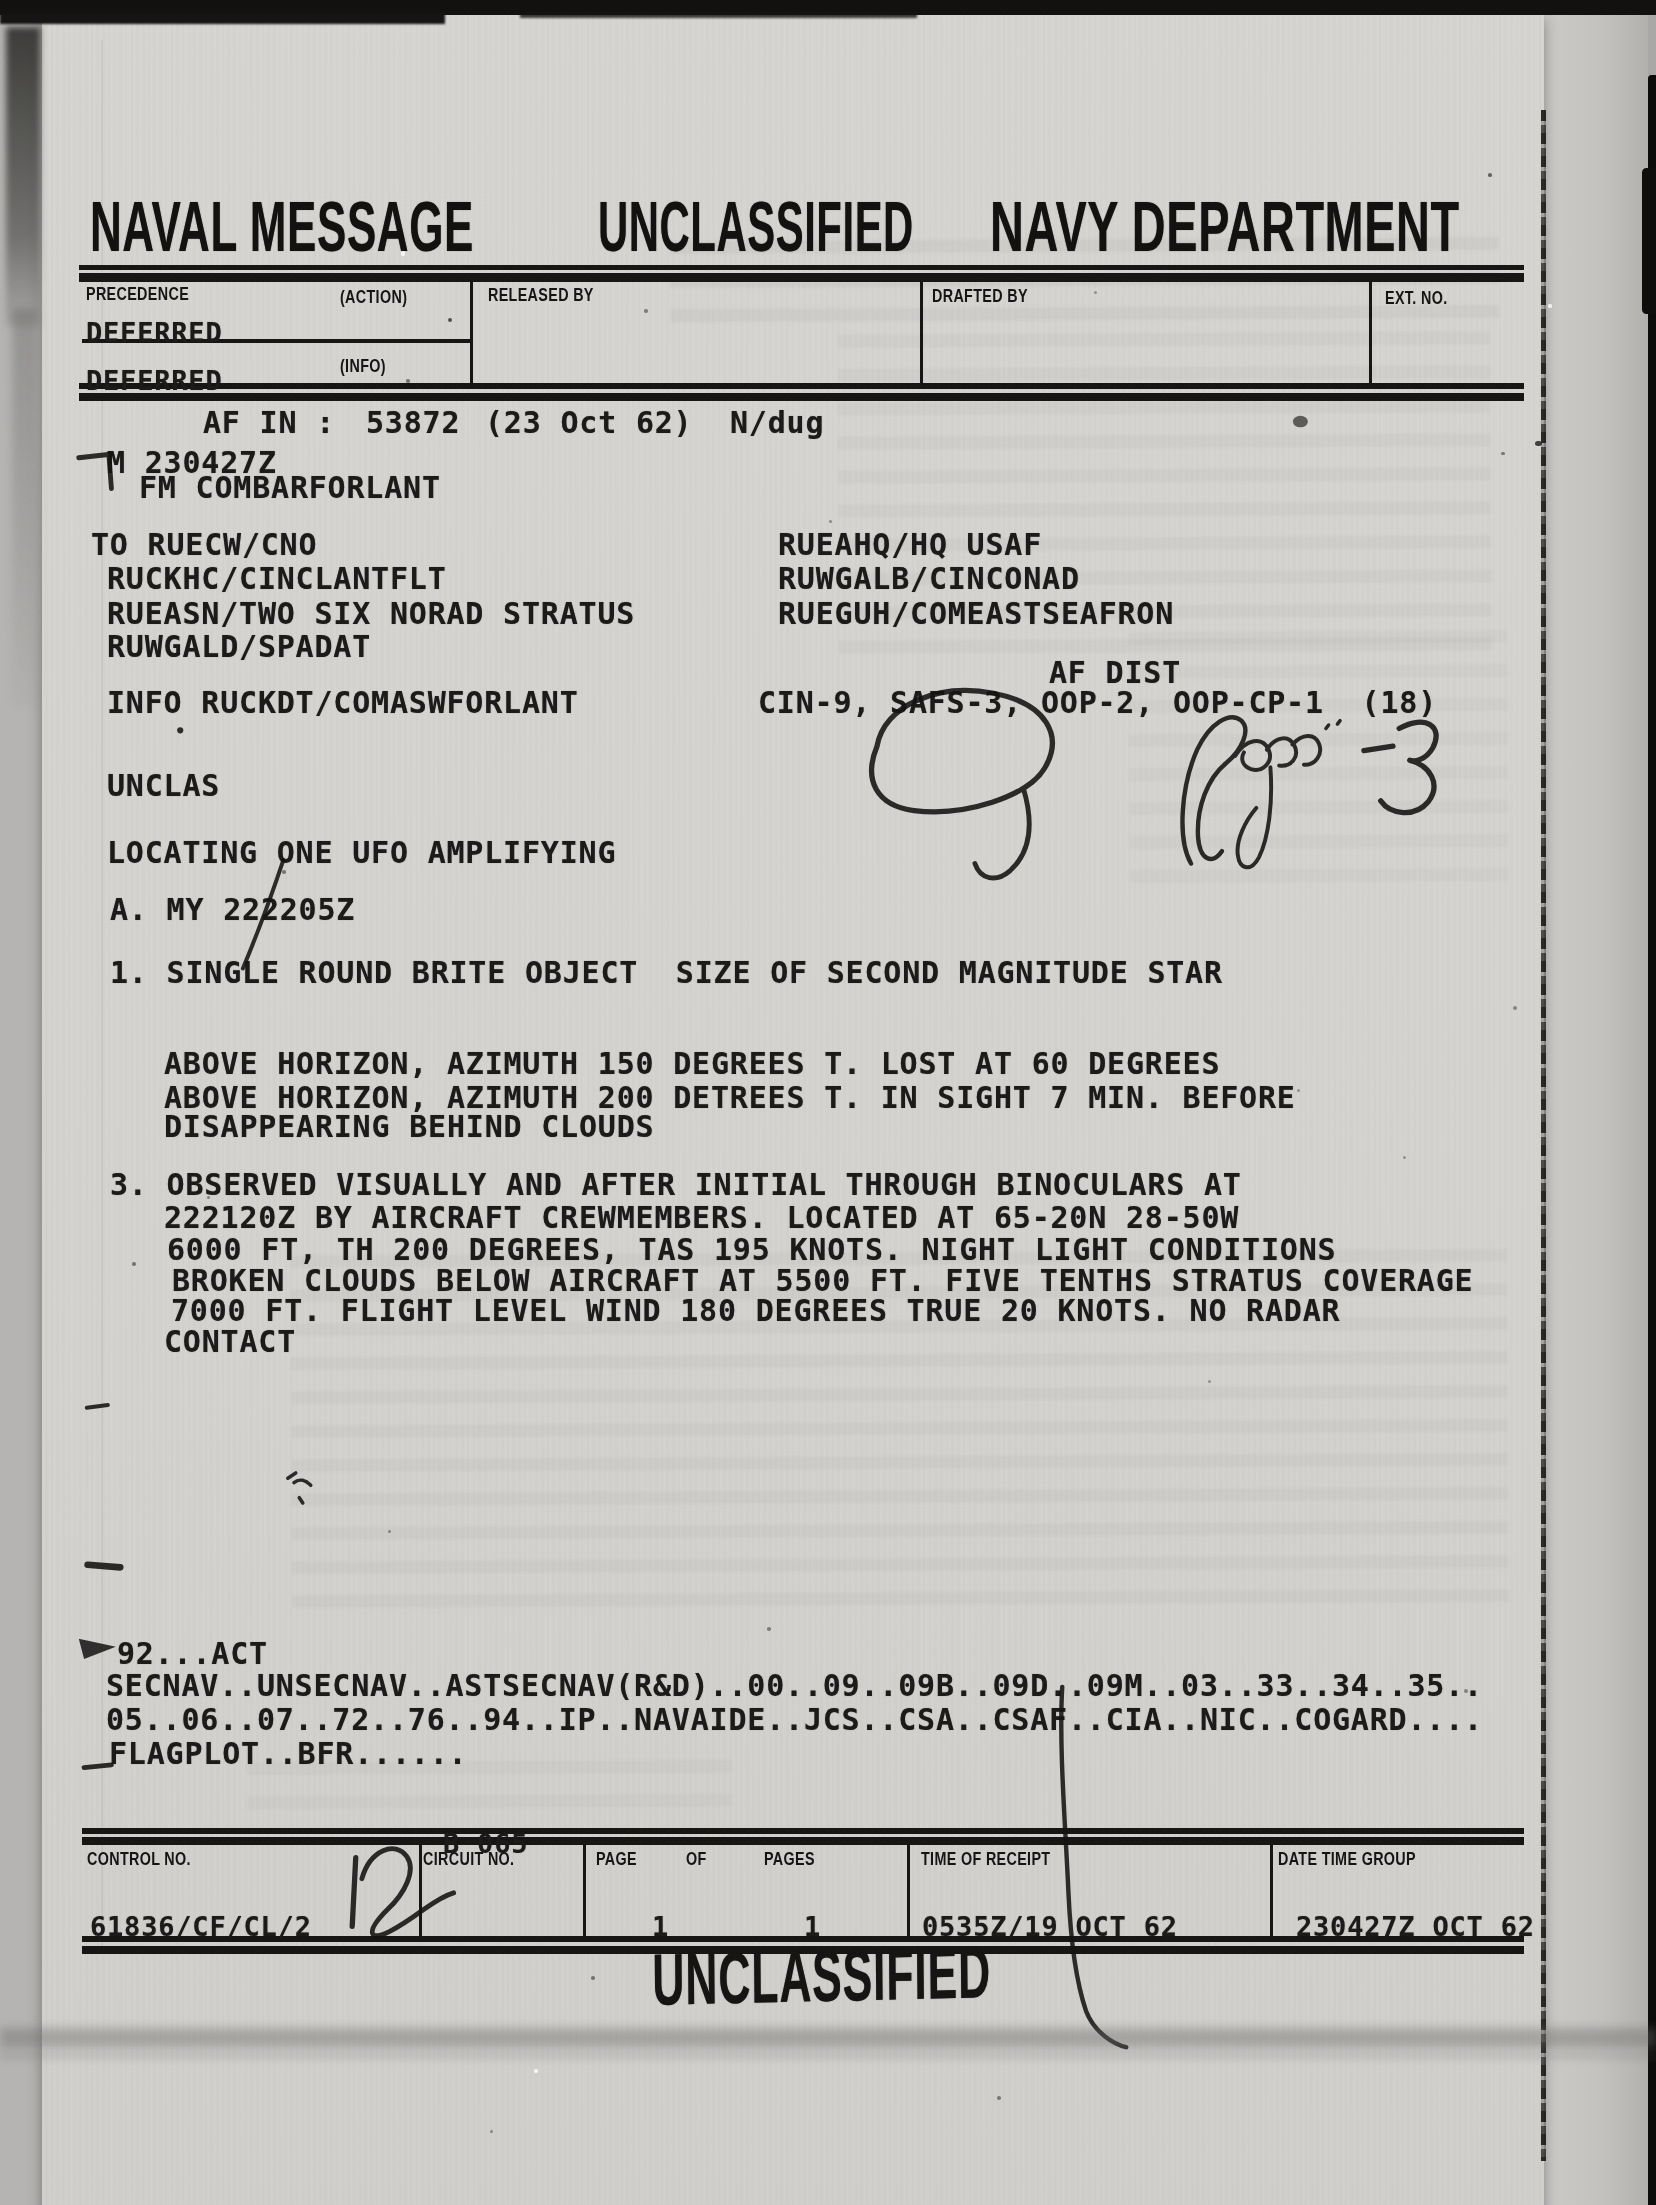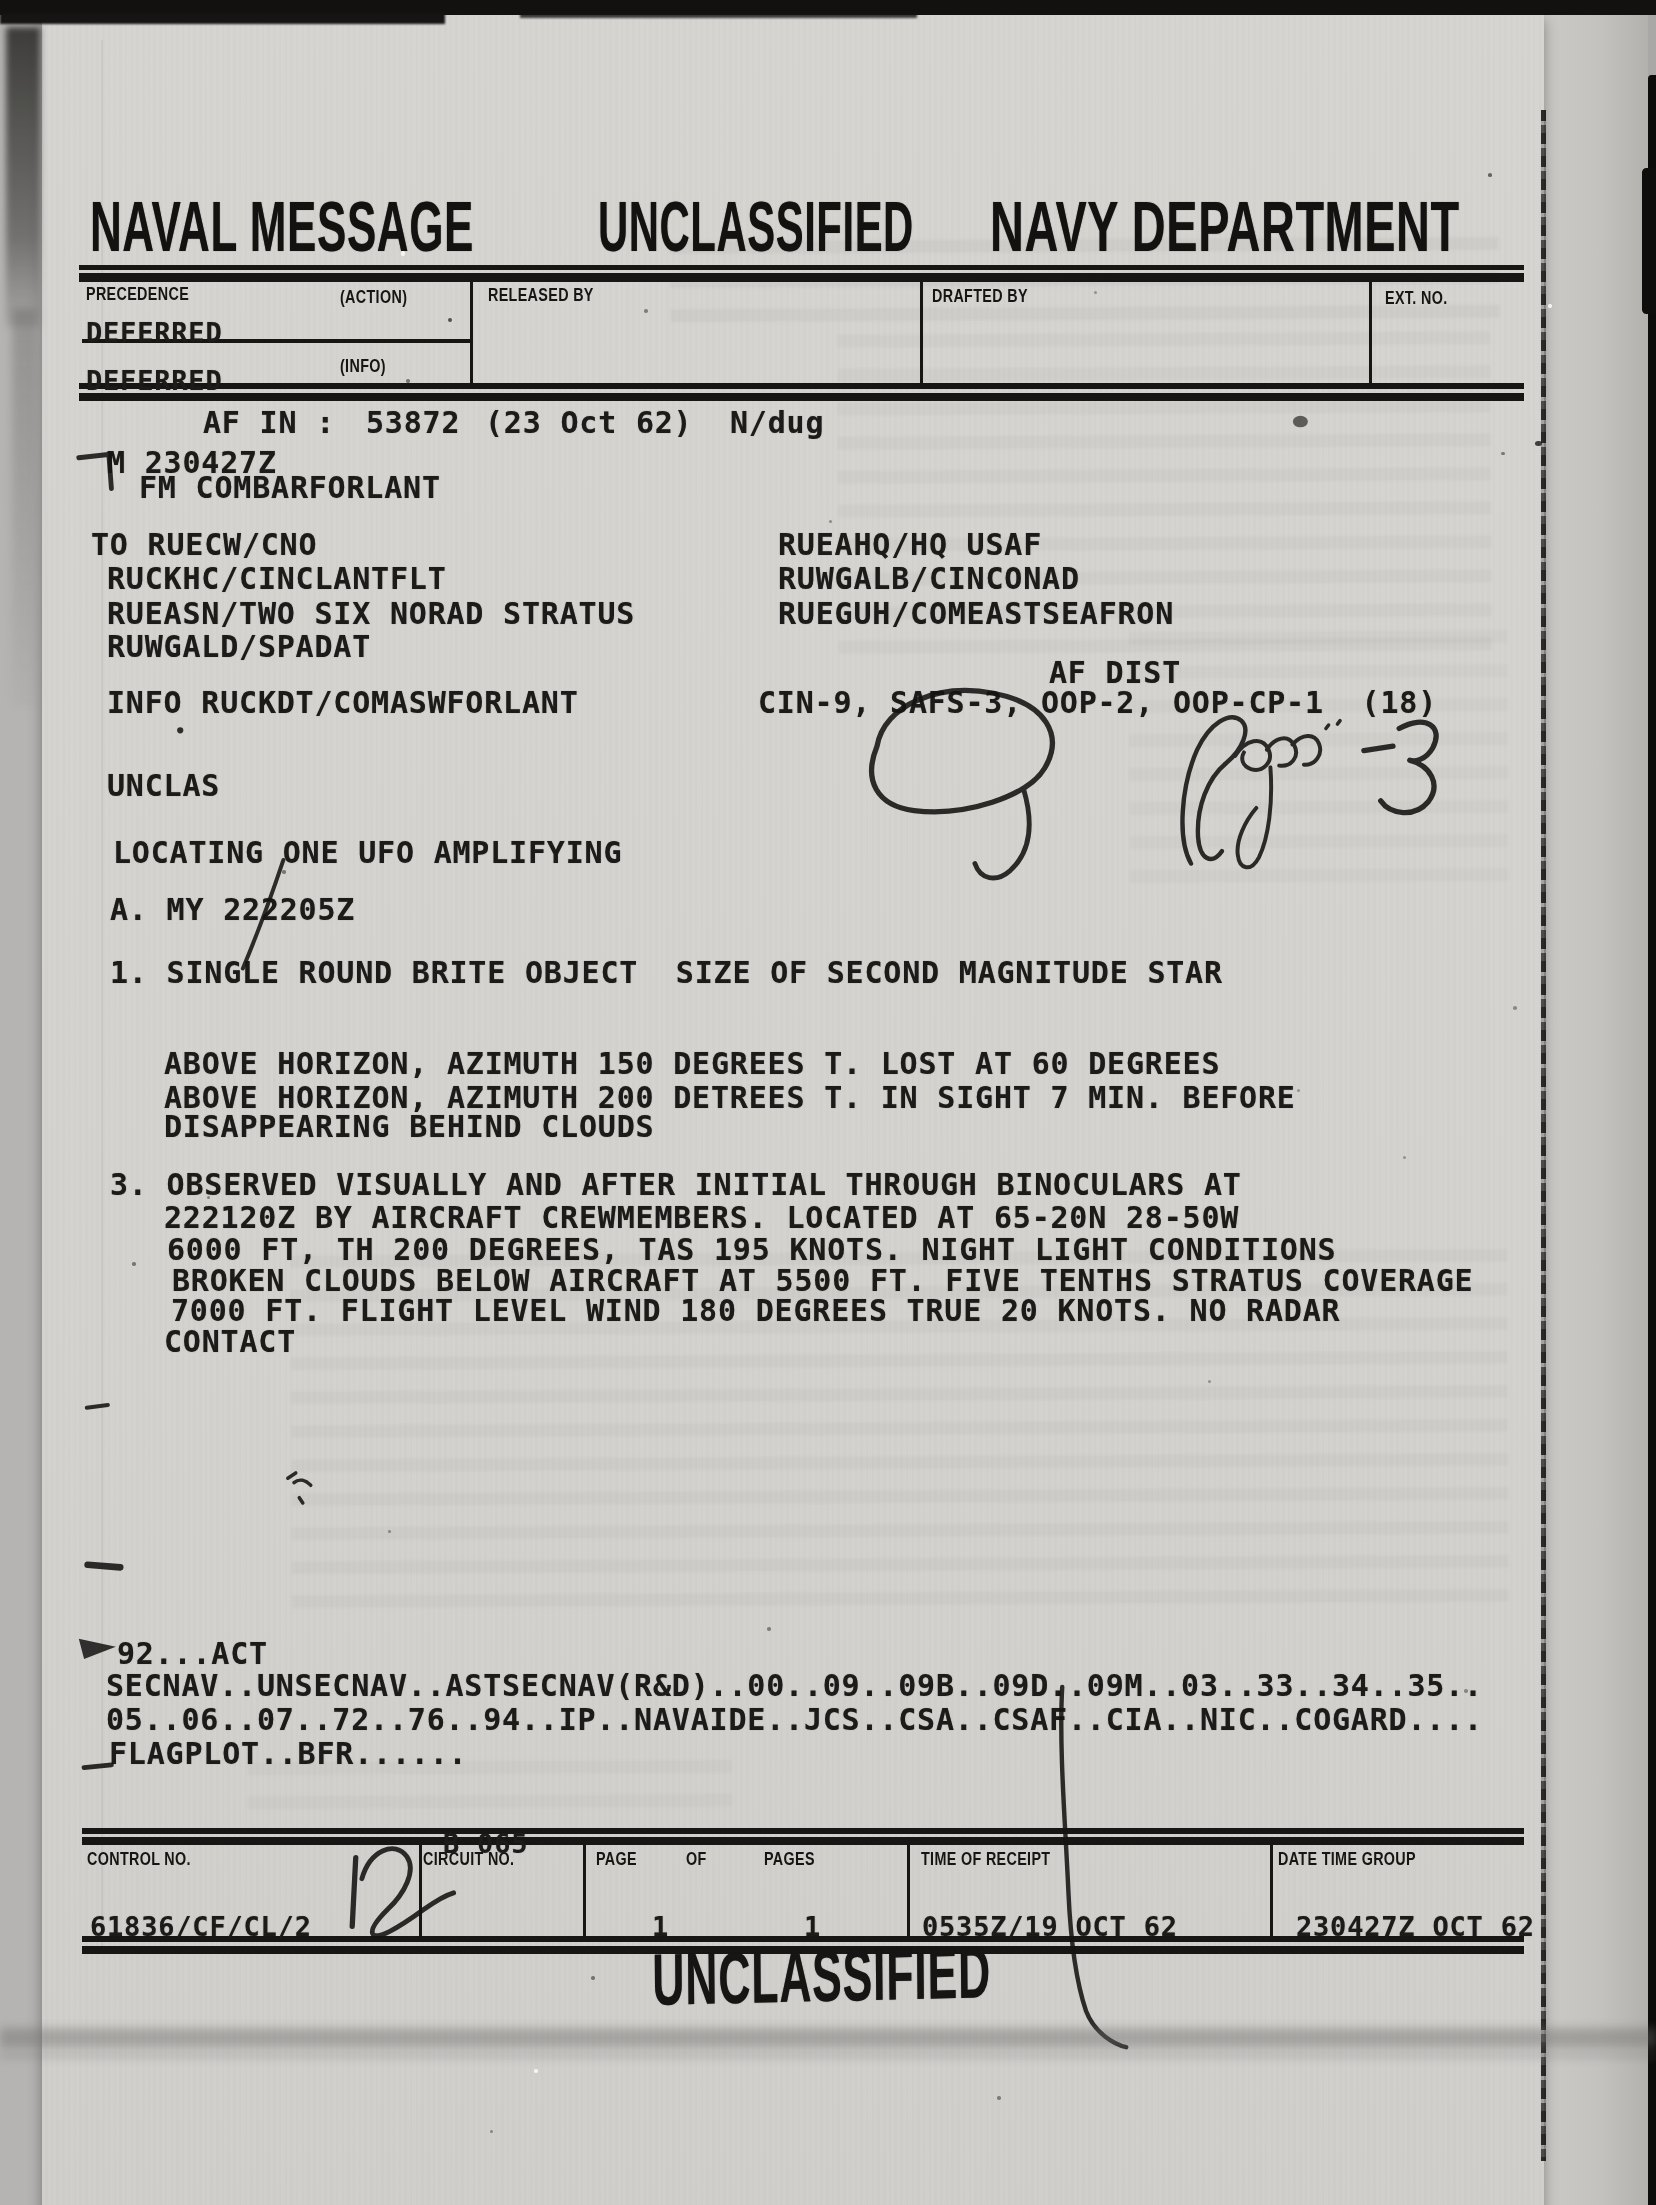--- a/index.html
+++ b/index.html
@@ -107,21 +107,21 @@
   <div class="t" style="left:107px;top:632px;">RUWGALD/SPADAT</div>
   <div class="t" style="left:778px;top:530px;">RUEAHQ/HQ USAF</div>
   <div class="t" style="left:778px;top:564px;">RUWGALB/CINCONAD</div>
   <div class="t" style="left:778px;top:599px;">RUEGUH/COMEASTSEAFRON</div>
 
   <div class="t" style="left:1049px;top:658px;">AF DIST</div>
   <div class="t" style="left:107px;top:688px;">INFO RUCKDT/COMASWFORLANT</div>
   <div class="t" style="left:758px;top:688px;">CIN-9, SAFS-3, OOP-2, OOP-CP-1  (18)</div>
 
   <div class="t" style="left:107px;top:771px;">UNCLAS</div>
-  <div class="t" style="left:113px;top:838px;">LOCATING ONE UFO AMPLIFYING</div>
+  <div class="t" style="left:107px;top:838px;">LOCATING ONE UFO AMPLIFYING</div>
   <div class="t" style="left:110px;top:895px;">A. MY 222205Z</div>
   <div class="t" style="left:110px;top:958px;">1. SINGLE ROUND BRITE OBJECT  SIZE OF SECOND MAGNITUDE STAR</div>
 
   <div class="t" style="left:164px;top:1049px;">ABOVE HORIZON, AZIMUTH 150 DEGREES T. LOST AT 60 DEGREES</div>
   <div class="t" style="left:164px;top:1083px;">ABOVE HORIZON, AZIMUTH 200 DETREES T. IN SIGHT 7 MIN. BEFORE</div>
   <div class="t" style="left:164px;top:1112px;">DISAPPEARING BEHIND CLOUDS</div>
 
   <div class="t" style="left:110px;top:1170px;">3. OBSERVED VISUALLY AND AFTER INITIAL THROUGH BINOCULARS AT</div>
   <div class="t" style="left:164px;top:1203px;">222120Z BY AIRCRAFT CREWMEMBERS. LOCATED AT 65-20N 28-50W</div>
   <div class="t" style="left:167px;top:1235px;">6000 FT, TH 200 DEGREES, TAS 195 KNOTS. NIGHT LIGHT CONDITIONS</div>

